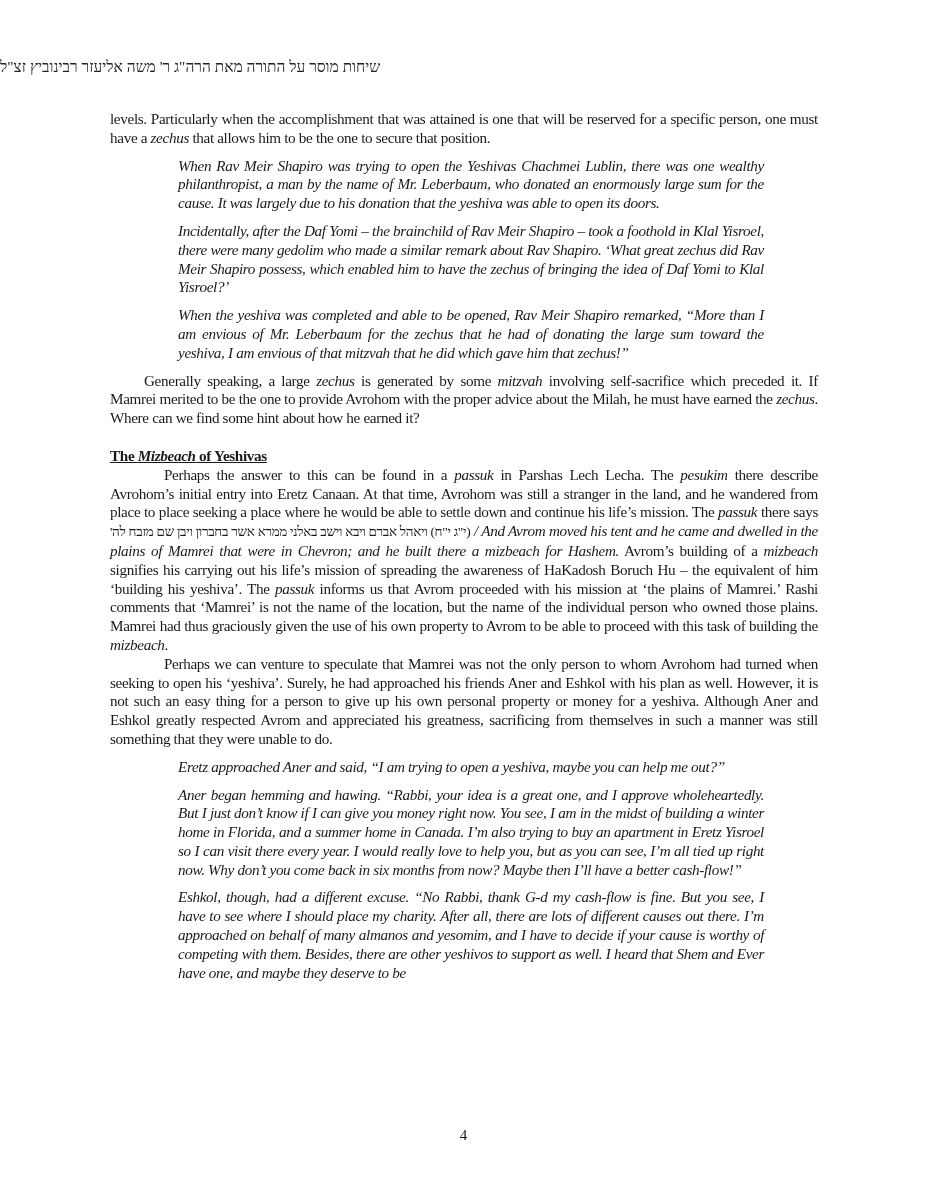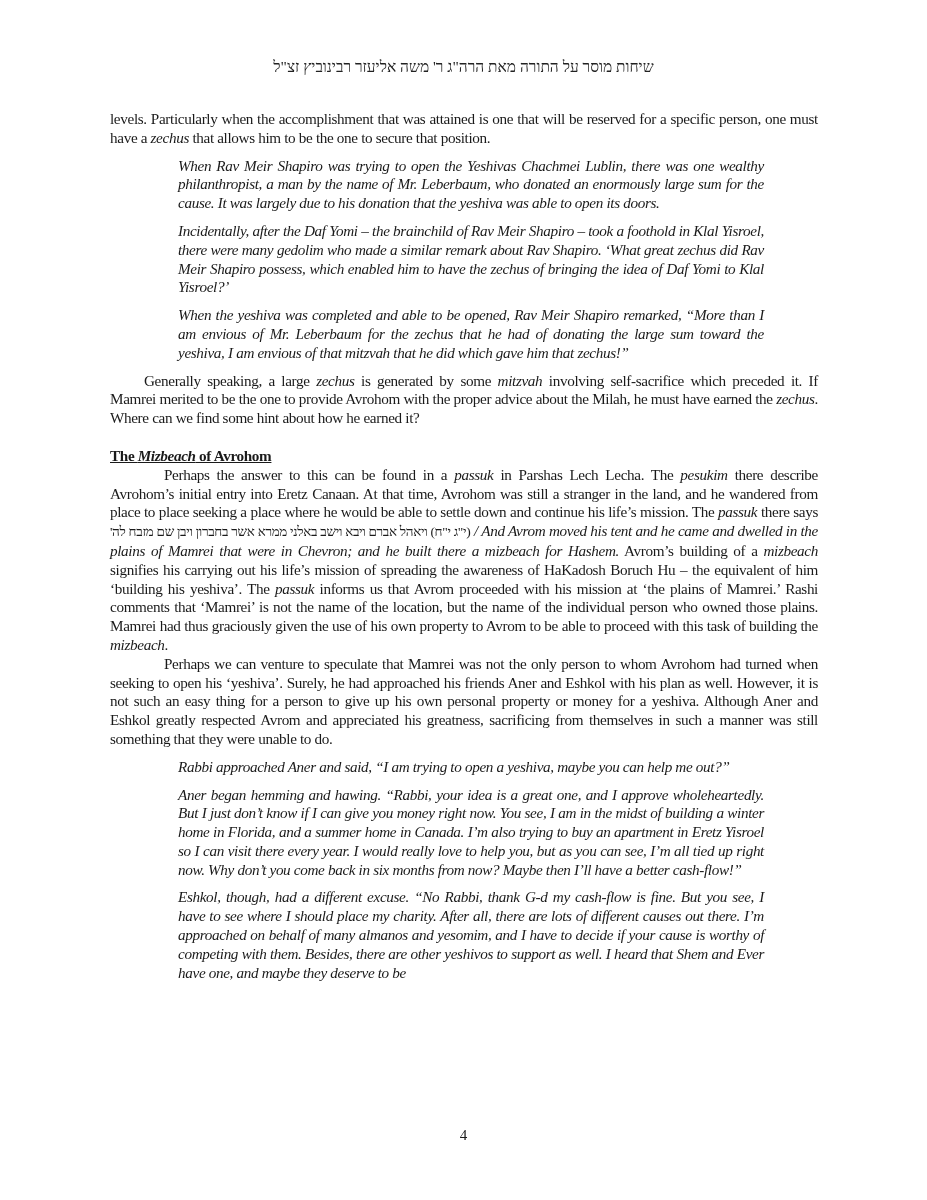--- a/index.html
+++ b/index.html
@@ -1,18 +1,18 @@
 <!DOCTYPE html>
 <html><head>
 <meta charset="utf-8">
 <style>
   html, body { margin: 0; padding: 0; background: #ffffff; }
   body { width: 927px; height: 1200px; position: relative; overflow: hidden;
          font-family: "Liberation Serif", "DejaVu Serif", serif; color: #1a1a1a; }
-  .header { position: absolute; top: 56px; left: 0; width: 927px; text-align: center;
+  .header { position: absolute; top: 56px; left: 0; width: 927px; text-align: left;
             font-family: "Liberation Serif", serif; font-size: 15.5px; line-height: 21px; direction: rtl; color:#222; }
   .header .h2 { font-weight: bold; }
   .content { position: absolute; top: 110px; left: 110px; width: 708px;
              font-size: 15.2px; line-height: 18.8px; text-align: justify; letter-spacing: -0.35px; }
   .content p { margin: 0; }
   .indent { text-indent: 34px; }
   .indent2 { text-indent: 54px; }
   .quote { margin: 9px 0 0 68px !important; width: 586px; font-style: italic; }
   .quote + .quote { margin-top: 9px !important; }
   .after-quote { margin-top: 9px !important; }
@@ -30,24 +30,24 @@
 
 <div class="content">
   <p><span>levels. Particularly when the accomplishment that was attained is one that will be reserved for a specific person, one must have a </span><i>zechus</i><span> that allows him to be the one to secure that position.</span></p>
 
   <p class="quote">When Rav Meir Shapiro was trying to open the Yeshivas Chachmei Lublin, there was one wealthy philanthropist, a man by the name of Mr. Leberbaum, who donated an enormously large sum for the cause. It was largely due to his donation that the yeshiva was able to open its doors.</p>
   <p class="quote">Incidentally, after the Daf Yomi – the brainchild of Rav Meir Shapiro – took a foothold in Klal Yisroel, there were many gedolim who made a similar remark about Rav Shapiro. ‘What great zechus did Rav Meir Shapiro possess, which enabled him to have the zechus of bringing the idea of Daf Yomi to Klal Yisroel?’</p>
   <p class="quote">When the yeshiva was completed and able to be opened, Rav Meir Shapiro remarked, “More than I am envious of Mr. Leberbaum for the zechus that he had of donating the large sum toward the yeshiva, I am envious of that mitzvah that he did which gave him that zechus!”</p>
 
   <p class="indent after-quote"><span>Generally speaking, a large </span><i>zechus</i><span> is generated by some </span><i>mitzvah</i><span> involving self-sacrifice which preceded it. If Mamrei merited to be the one to provide Avrohom with the proper advice about the Milah, he must have earned the </span><i>zechus</i><span>. Where can we find some hint about how he earned it?</span></p>
 
-  <p class="heading"><span>The </span><i>Mizbeach</i><span> of Avrohom</span></p>
+  <p class="heading"><span>The </span><i>Mizbeach</i><span> of Yeshivas</span></p>
 
   <p class="indent2"><span>Perhaps the answer to this can be found in a </span><i>passuk</i><span> in Parshas Lech Lecha. The </span><i>pesukim</i><span> there describe Avrohom’s initial entry into Eretz Canaan. At that time, Avrohom was still a stranger in the land, and he wandered from place to place seeking a place where he would be able to settle down and continue his life’s mission. The </span><i>passuk</i><span> there says </span><span class="heb">(י"ג י"ח) ויאהל אברם ויבא וישב באלני ממרא אשר בחברון ויבן שם מזבח לה'</span> <i>/ And Avrom moved his tent and he came and dwelled in the plains of Mamrei that were in Chevron; and he built there a mizbeach for Hashem.</i><span> Avrom’s building of a </span><i>mizbeach</i><span> signifies his carrying out his life’s mission of spreading the awareness of HaKadosh Boruch Hu – the equivalent of him ‘building his yeshiva’. The </span><i>passuk</i><span> informs us that Avrom proceeded with his mission at ‘the plains of Mamrei.’ Rashi comments that ‘Mamrei’ is not the name of the location, but the name of the individual person who owned those plains. Mamrei had thus graciously given the use of his own property to Avrom to be able to proceed with this task of building the </span><i>mizbeach</i><span>.</span></p>
 
   <p class="indent2">Perhaps we can venture to speculate that Mamrei was not the only person to whom Avrohom had turned when seeking to open his ‘yeshiva’. Surely, he had approached his friends Aner and Eshkol with his plan as well. However, it is not such an easy thing for a person to give up his own personal property or money for a yeshiva. Although Aner and Eshkol greatly respected Avrom and appreciated his greatness, sacrificing from themselves in such a manner was still something that they were unable to do.</p>
 
-  <p class="quote" style="margin-top:10px">Rabbi approached Aner and said, “I am trying to open a yeshiva, maybe you can help me out?”</p>
+  <p class="quote" style="margin-top:10px">Eretz approached Aner and said, “I am trying to open a yeshiva, maybe you can help me out?”</p>
   <p class="quote">Aner began hemming and hawing. “Rabbi, your idea is a great one, and I approve wholeheartedly. But I just don’t know if I can give you money right now. You see, I am in the midst of building a winter home in Florida, and a summer home in Canada. I’m also trying to buy an apartment in Eretz Yisroel so I can visit there every year. I would really love to help you, but as you can see, I’m all tied up right now. Why don’t you come back in six months from now? Maybe then I’ll have a better cash-flow!”</p>
   <p class="quote">Eshkol, though, had a different excuse. “No Rabbi, thank G-d my cash-flow is fine. But you see, I have to see where I should place my charity. After all, there are lots of different causes out there. I’m approached on behalf of many almanos and yesomim, and I have to decide if your cause is worthy of competing with them. Besides, there are other yeshivos to support as well. I heard that Shem and Ever have one, and maybe they deserve to be</p>
 </div>
 
 <div class="page-number">4</div>
 
 </body></html>

